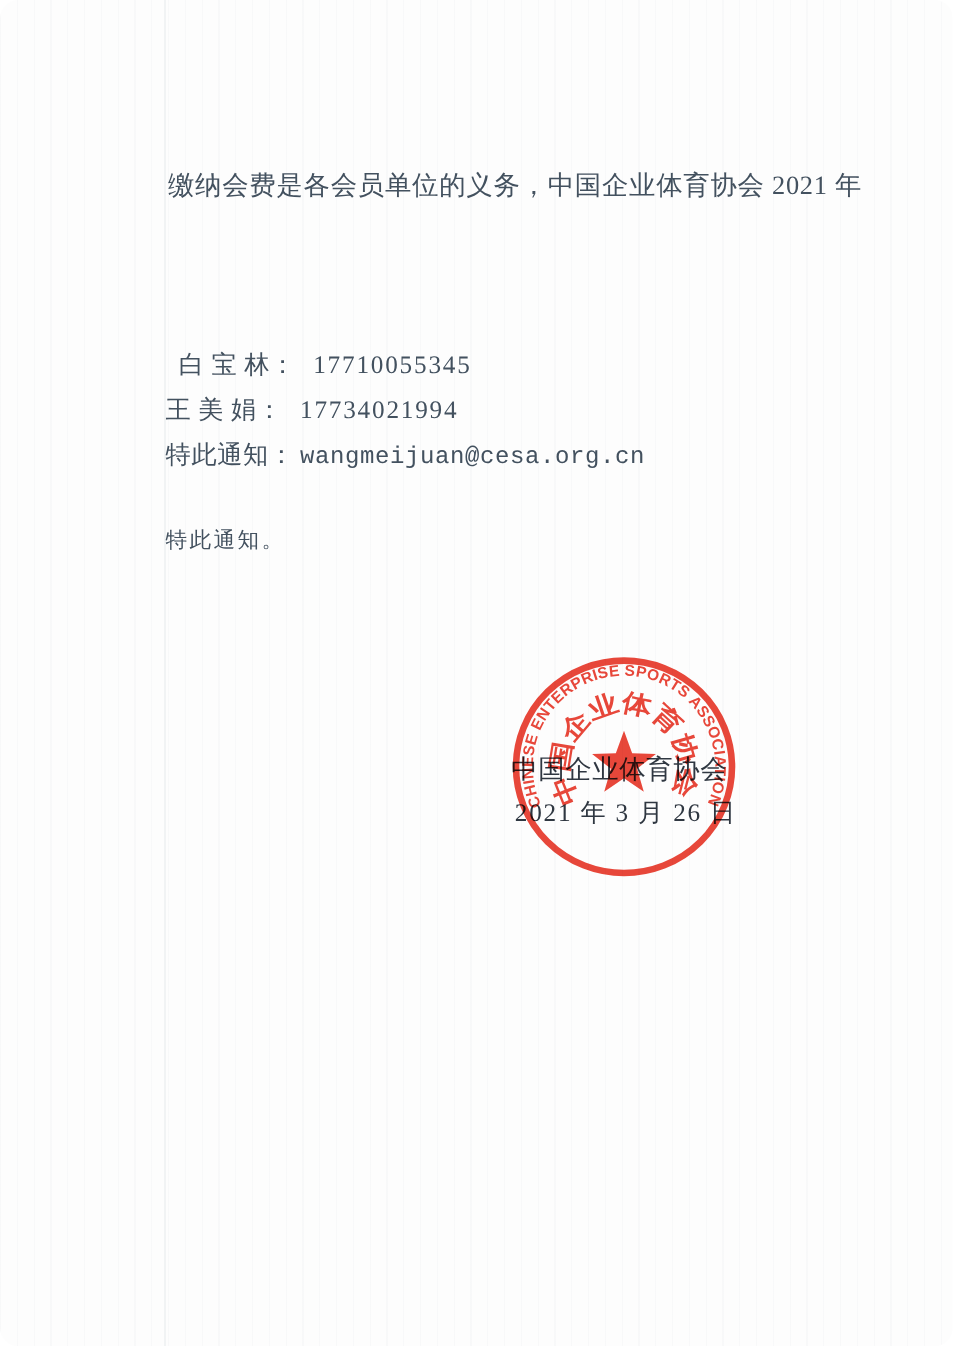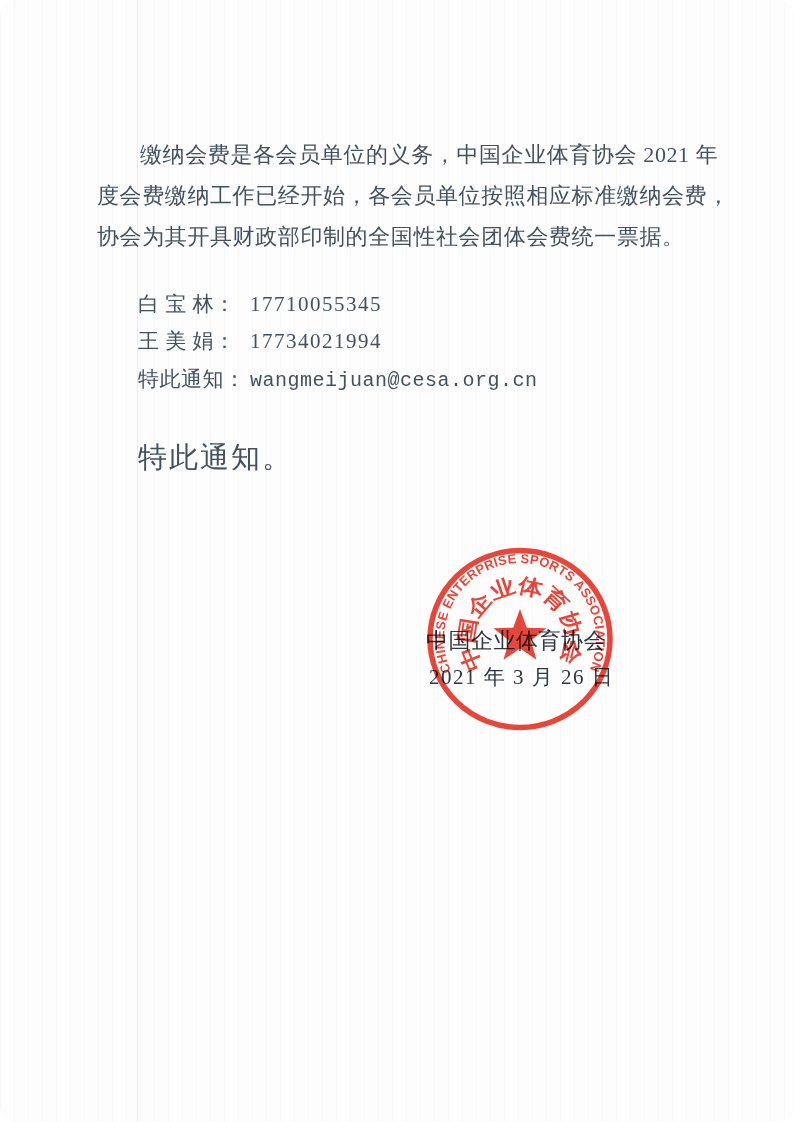--- a/index.html
+++ b/index.html
@@ -23,42 +23,40 @@
     position:absolute;left:137px;top:0;width:1px;height:100%;
     background:rgba(165,172,182,0.22);
   }
   .txt{position:absolute;color:#43515f;white-space:nowrap;}
   .para-line{font-size:22px;letter-spacing:0.6px;}
   .heading{font-size:22px;font-weight:bold;color:#39434e;letter-spacing:1px;}
   .contact-row{font-size:21px;letter-spacing:0.5px;}
   .contact-name{display:inline-block;min-width:112px;}
   .phone{font-family:"Liberation Serif","DejaVu Serif",serif;letter-spacing:1.5px;}
   .email{font-family:"Liberation Mono","DejaVu Sans Mono",monospace;font-size:20px;letter-spacing:0.5px;}
-  .closing{font-size:29px;letter-spacing:2px;}
+  .closing{font-size:18px;letter-spacing:2px;}
   .sig{color:#2f3741;}
   .sig-org{font-size:22px;letter-spacing:0.5px;}
   .sig-date{font-size:21px;letter-spacing:1.5px;}
   .seal{
     position:absolute;left:425px;top:544px;width:190px;height:190px;
     mix-blend-mode:multiply;opacity:0.93;
   }
 </style>
 </head>
 <body>
 
 <div class="page">
 
   <div class="scan-line"></div>
 
   <div class="txt para-line" style="left:140px;top:140px;">缴纳会费是各会员单位的义务，中国企业体育协会 2021 年</div>
-  <div class="txt para-line" style="left:97px;top:181px;">度会费缴纳工作已经开始，各会员单位按照相应标准缴纳会费，</div>
-  <div class="txt para-line" style="left:97px;top:222px;">协会为其开具财政部印制的全国性社会团体会费统一票据。</div>
 
 
-  <div class="txt contact-row" style="left:138px;top:290px;">
+  <div class="txt contact-row" style="left:149px;top:290px;">
     <span class="contact-name">白 宝 林：</span><span class="phone">17710055345</span>
   </div>
   <div class="txt contact-row" style="left:138px;top:327px;">
     <span class="contact-name">王 美 娟：</span><span class="phone">17734021994</span>
   </div>
   <div class="txt contact-row" style="left:138px;top:365px;">
     <span class="contact-name">特此通知：</span><span class="email">wangmeijuan@cesa.org.cn</span>
   </div>
 
   <div class="txt closing" style="left:138px;top:438px;">特此通知。</div>

